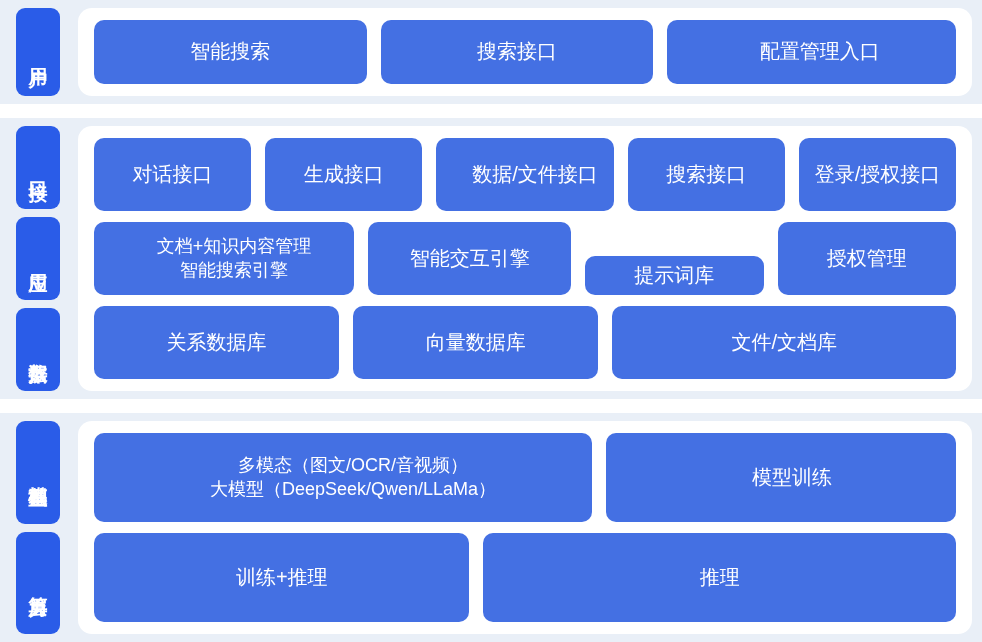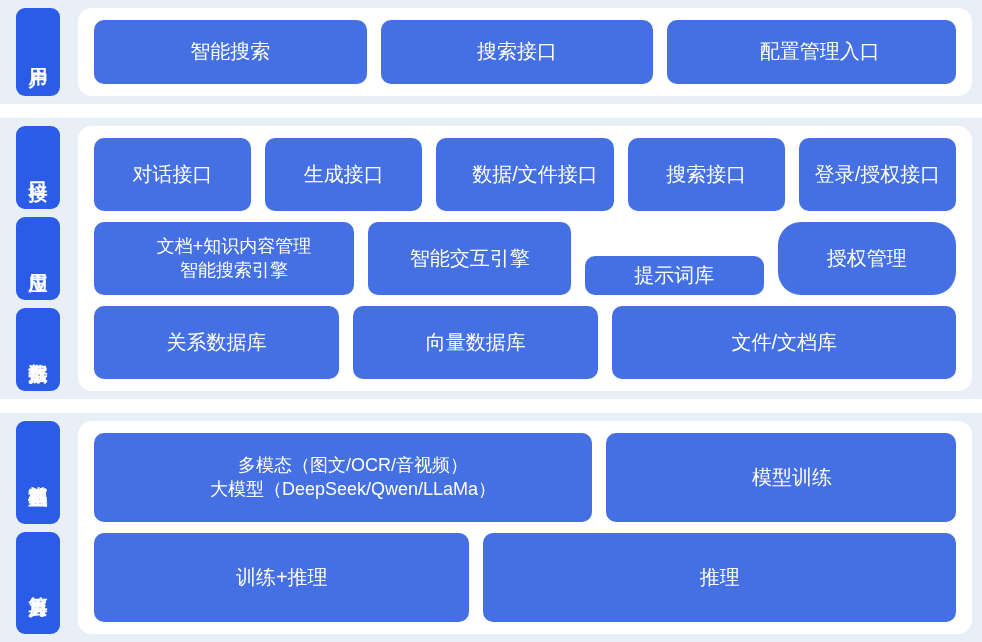--- a/index.html
+++ b/index.html
@@ -135,21 +135,21 @@
           <div class="box" style="flex-grow: 1;">生成接口</div>
           <div class="box" style="flex-grow: 1; padding-left: 28px;">数据/文件接口</div>
           <div class="box" style="flex-grow: 1;">搜索接口</div>
           <div class="box" style="flex-grow: 1;">登录/授权接口</div>
         </div>
         <div class="row">
           <div class="box small-text" style="flex-grow: 1.38;">文档+知识内容管理
 智能搜索引擎</div>
           <div class="box" style="flex-grow: 1.15;">智能交互引擎</div>
           <div class="box" style="flex-grow: 1; margin-top: 34px;">提示词库</div>
-          <div class="box" style="flex-grow: 1; border-radius: 23px;">授权管理</div>
+          <div class="box" style="flex-grow: 1;">授权管理</div>
         </div>
         <div class="row">
           <div class="box" style="flex-grow: 1; text-align: right;">关系数据库</div>
           <div class="box" style="flex-grow: 1;">向量数据库</div>
           <div class="box" style="flex-grow: 1.43; text-align: center;">文件/文档库</div>
         </div>
       </div>
     </div>
     <div class="band-gap"></div>
     <div class="section bottom-band">

